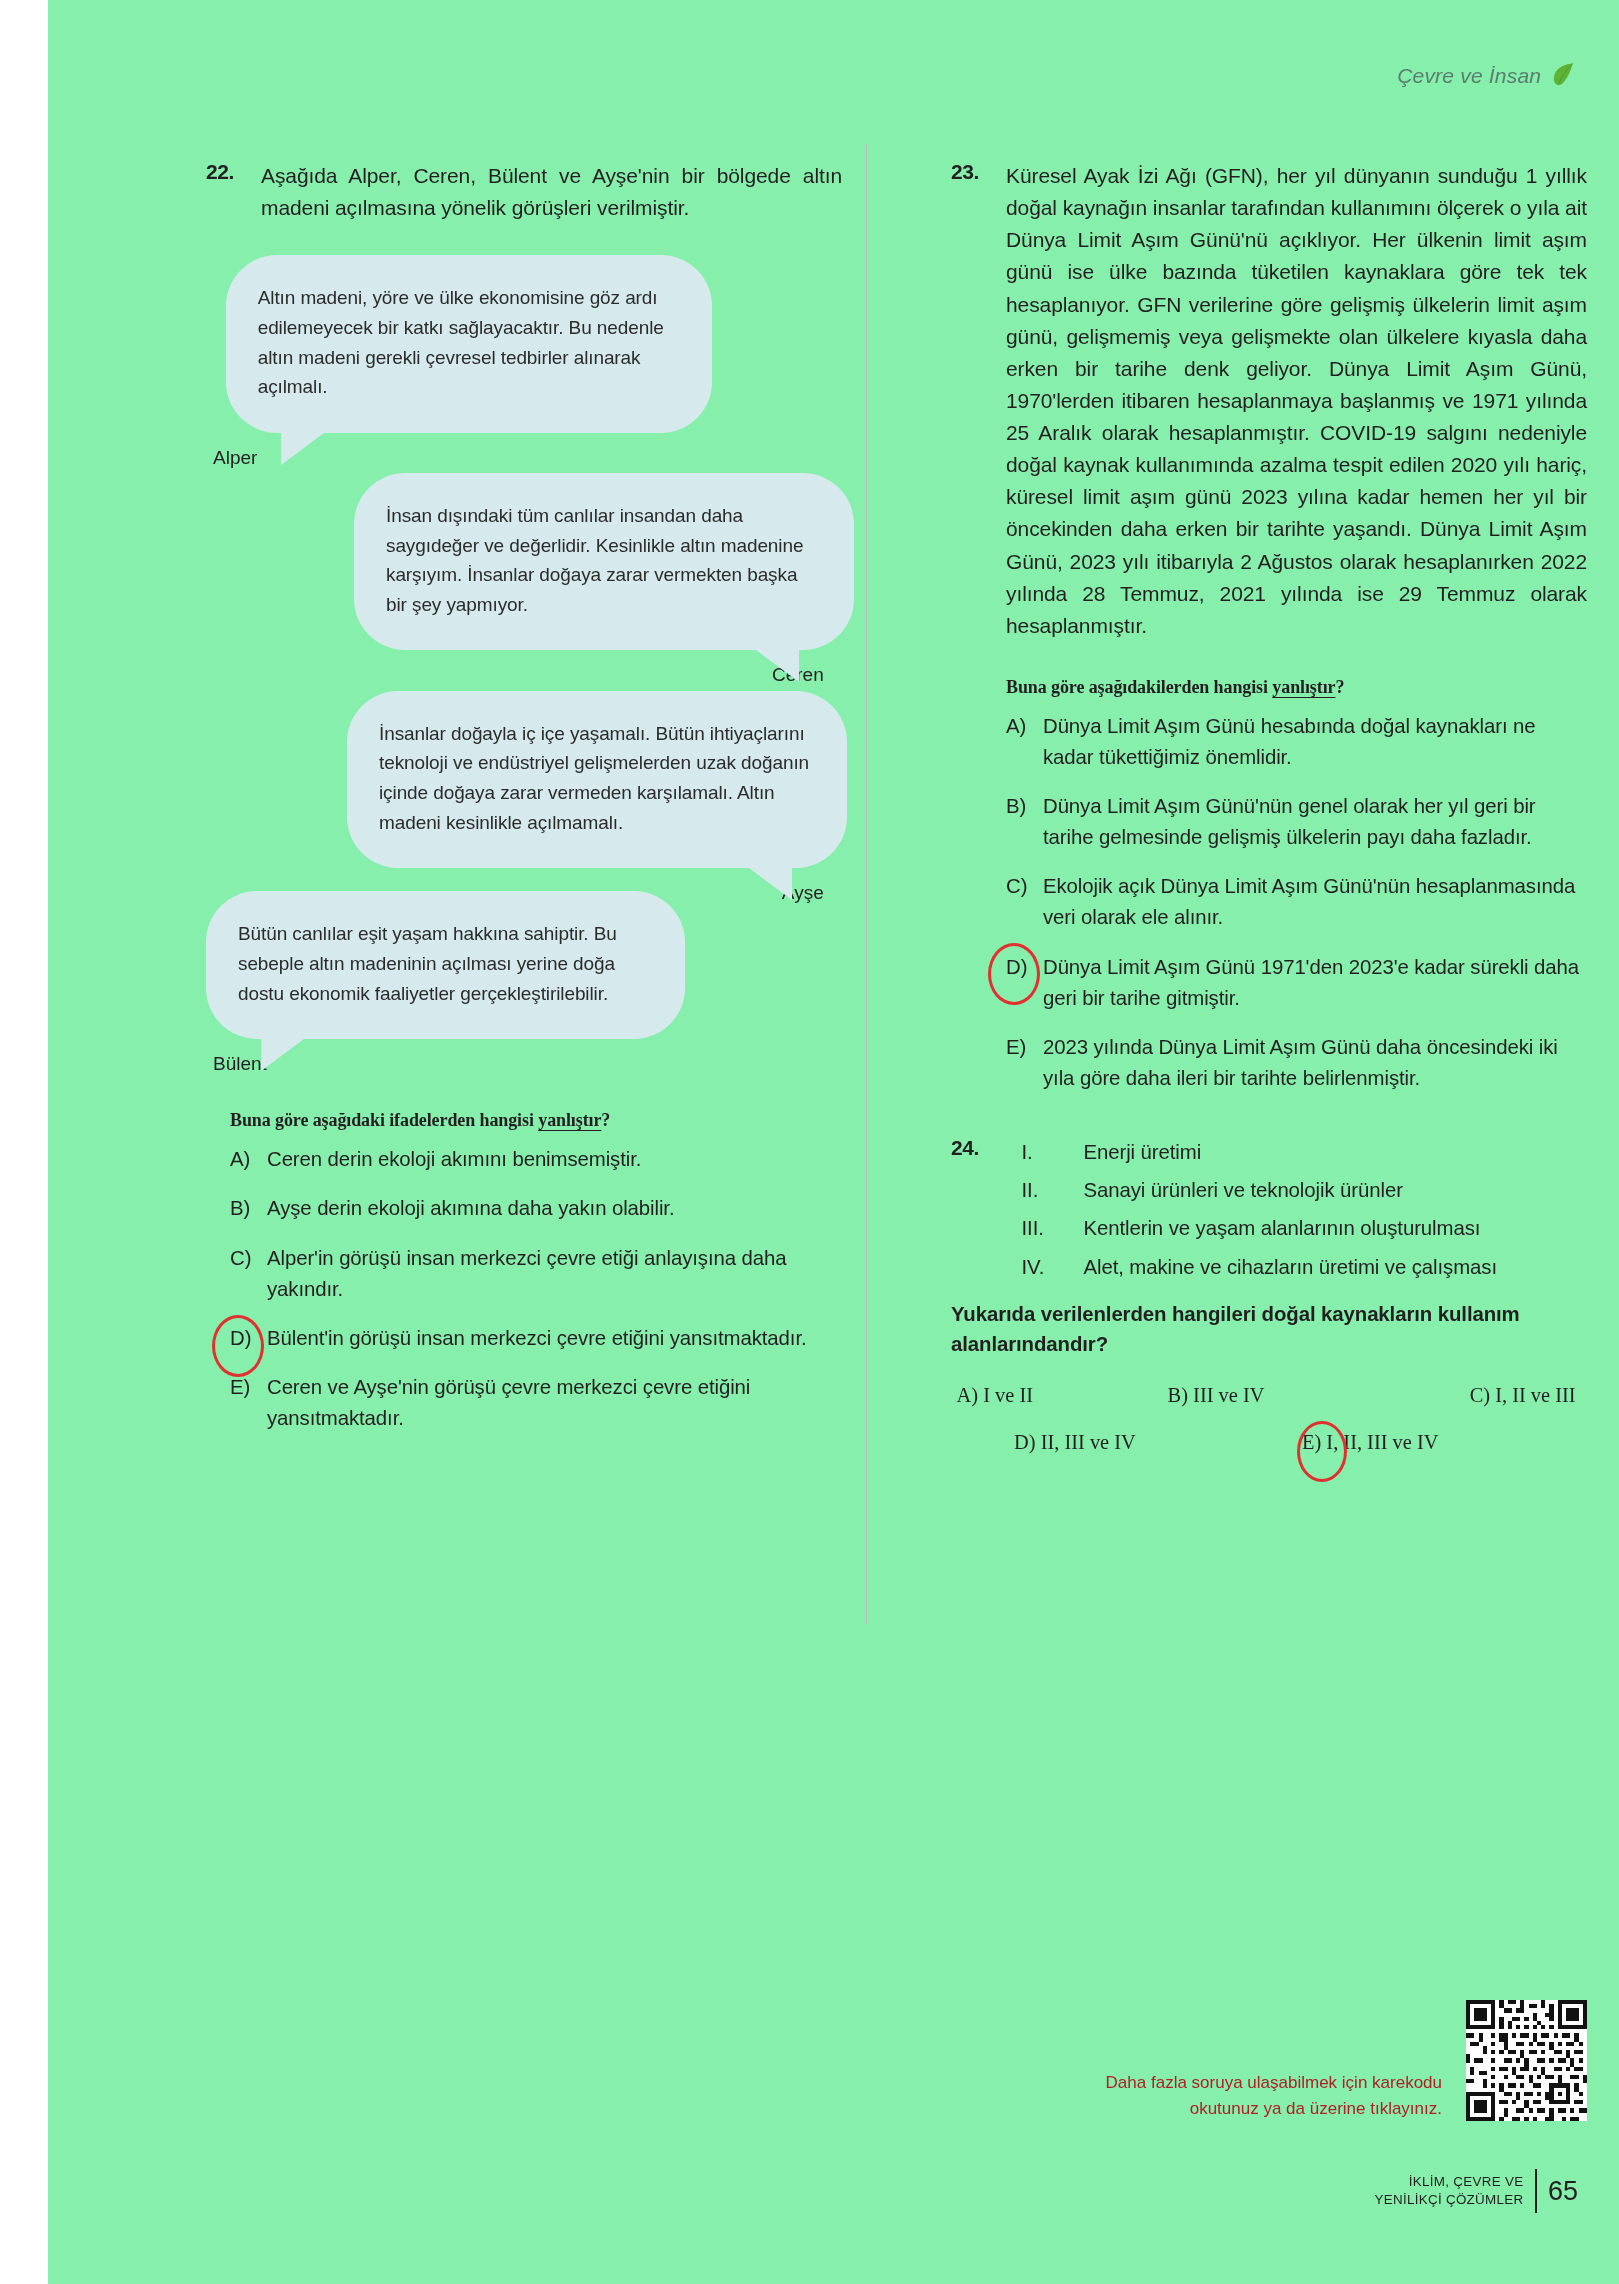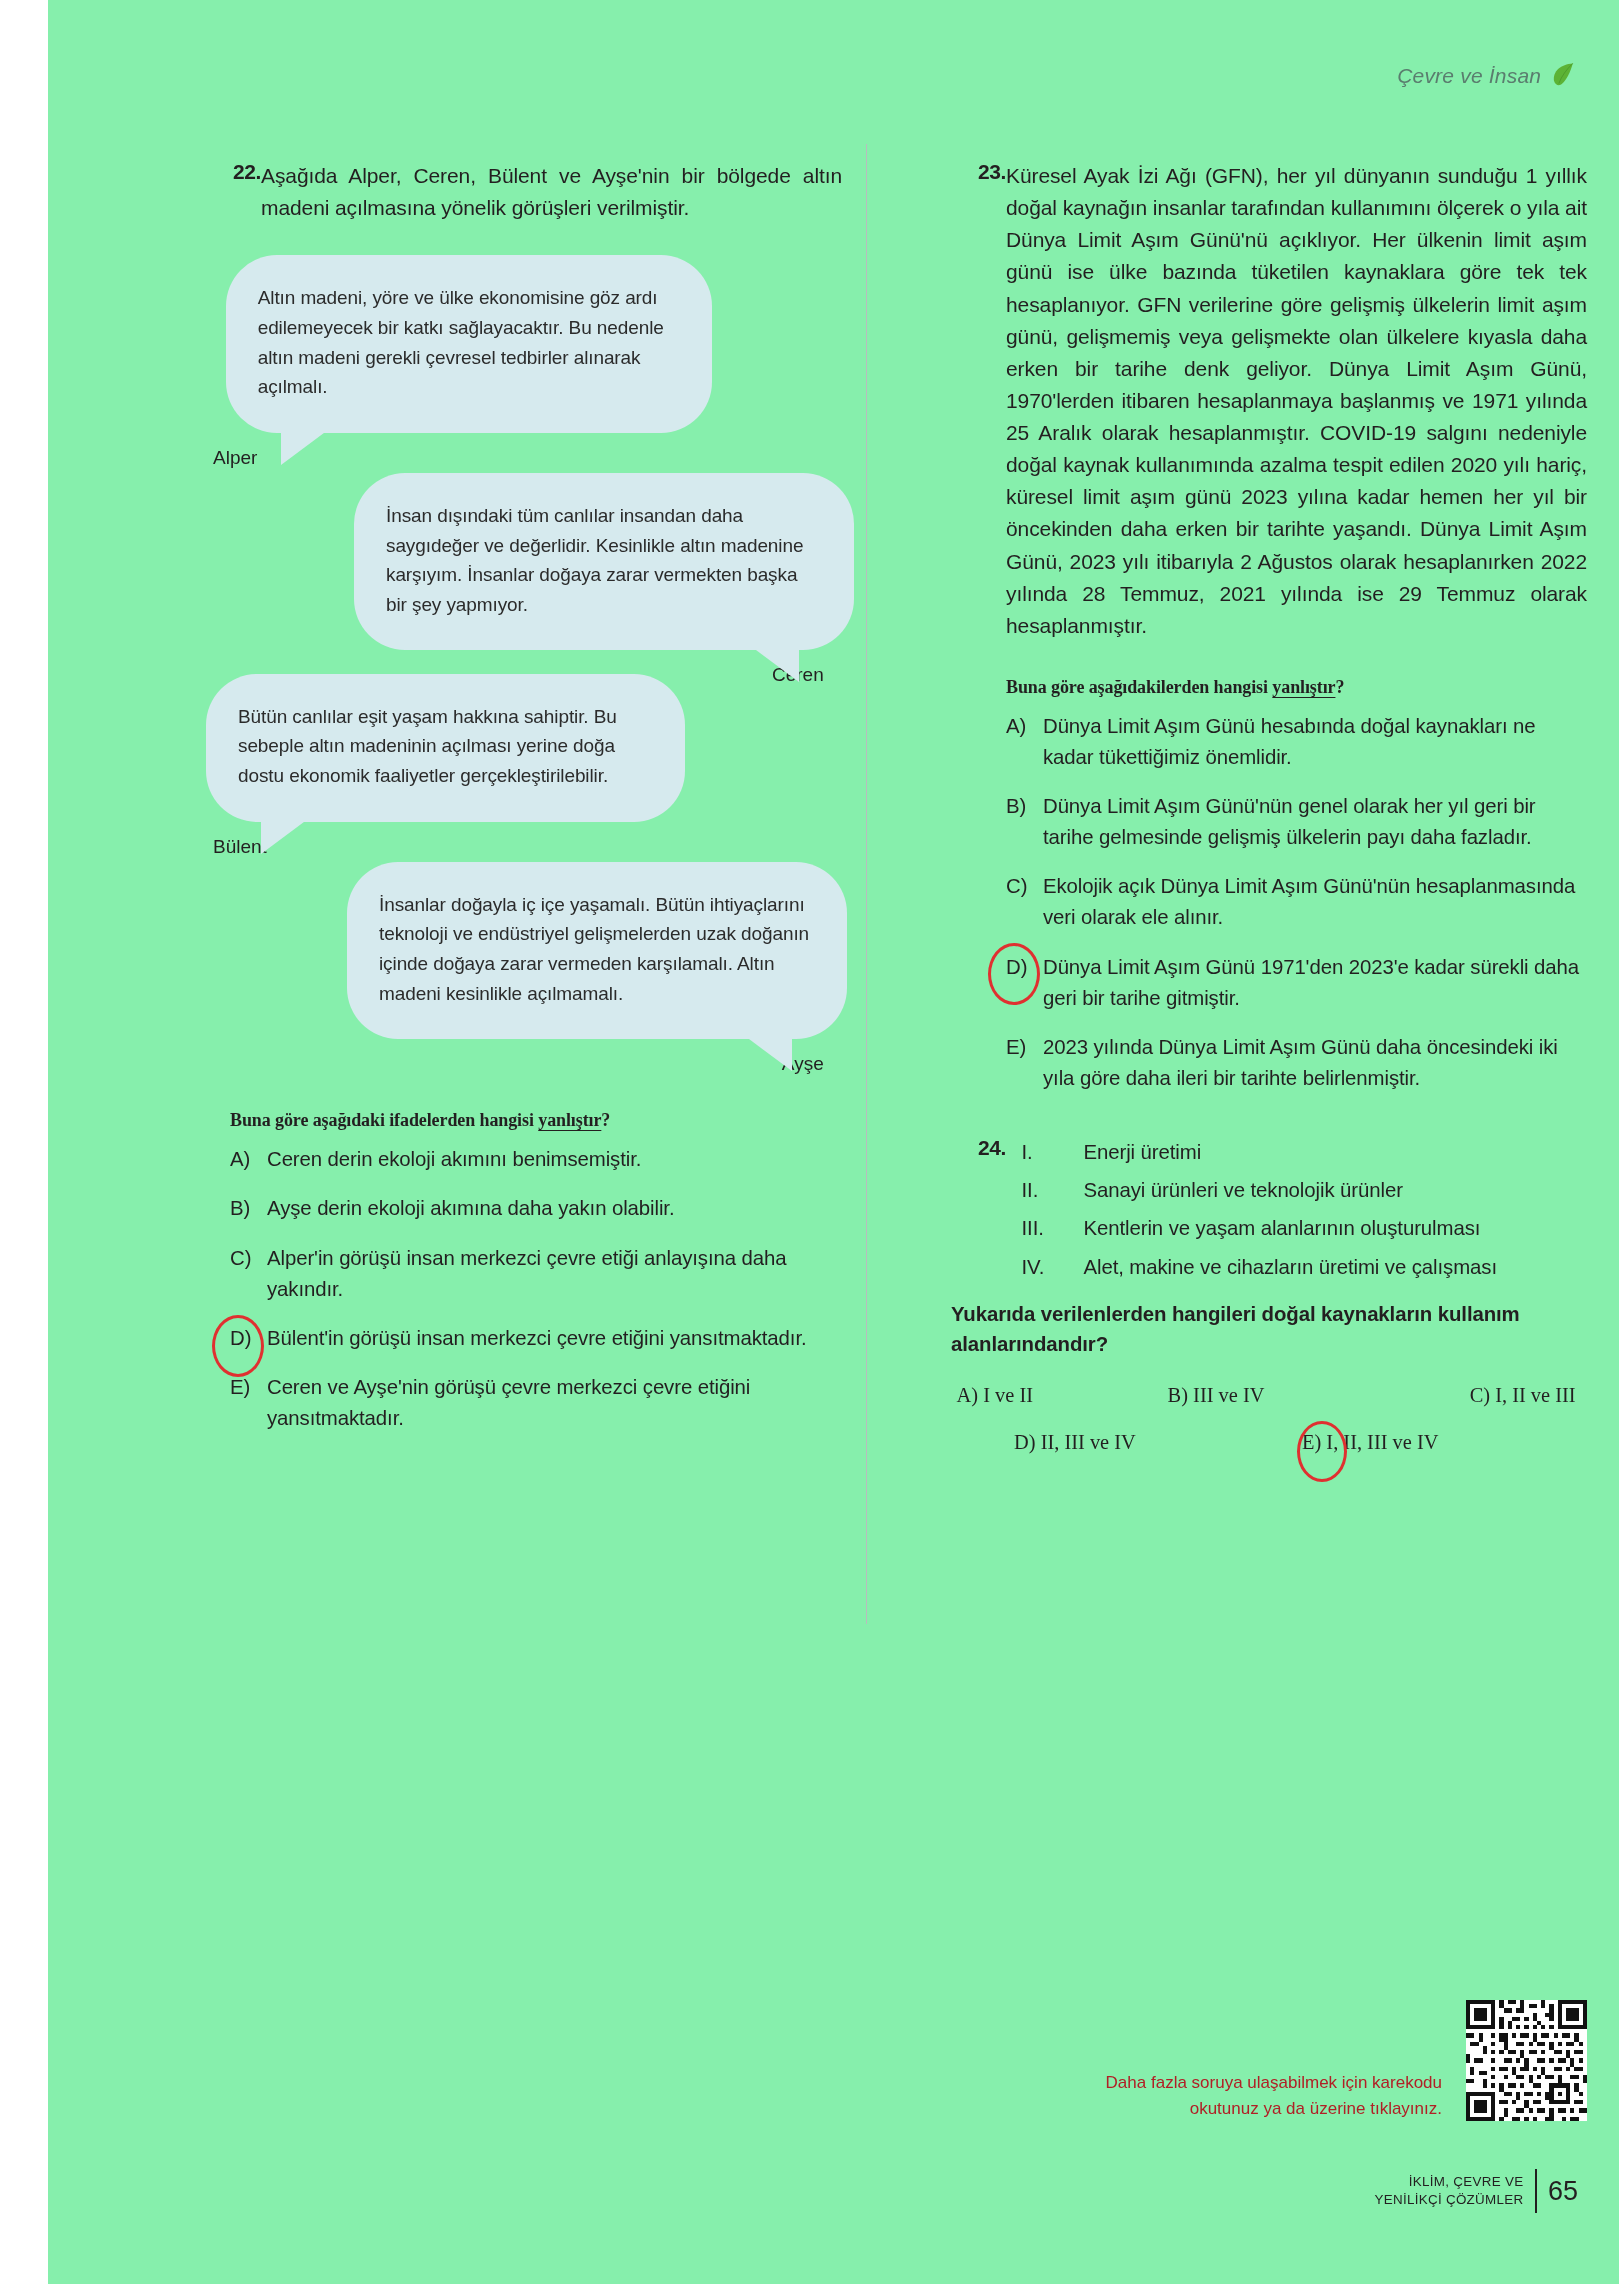--- a/index.html
+++ b/index.html
@@ -59,21 +59,20 @@
   .q-head {
     display: flex;
     align-items: flex-start;
   }
   .q-num {
     font-weight: bold;
     font-size: 21px;
     width: 55px;
     flex: 0 0 55px;
     letter-spacing: -0.4px;
-    text-align: right;
   }
   .q-body {
     flex: 1 1 auto;
     font-size: 21px;
     line-height: 1.53;
     text-align: justify;
     font-weight: 300;
     letter-spacing: -0.1px;
   }
   .q-body p { margin: 0; }
@@ -288,34 +287,34 @@
       </div>
 
       <div class="bubble-wrap" style="margin-top:4.2px;">
         <div class="bubble b2">
           <span>İnsan dışındaki tüm canlılar insandan daha saygıdeğer ve değerlidir. Kesinlikle altın madenine karşıyım. İnsanlar doğaya zarar vermekten başka bir şey yapmıyor.</span>
           <span class="tail tail-right"></span>
         </div>
         <div class="speaker right">Ceren</div>
       </div>
 
+      <div class="bubble-wrap" style="margin-top:4.2px;">
+        <div class="bubble b4">
+          <span>İnsanlar doğayla iç içe yaşamalı. Bütün ihtiyaçlarını teknoloji ve endüstriyel gelişmelerden uzak doğanın içinde doğaya zarar vermeden karşılamalı. Altın madeni kesinlikle açılmamalı.</span>
+          <span class="tail tail-right"></span>
+        </div>
+        <div class="speaker right">Ayşe</div>
+      </div>
+
       <div class="bubble-wrap" style="margin-top:-12.7px;">
         <div class="bubble b3">
           <span>Bütün canlılar eşit yaşam hakkına sahiptir. Bu sebeple altın madeninin açılması yerine doğa dostu ekonomik faaliyetler gerçekleştirilebilir.</span>
           <span class="tail tail-left"></span>
         </div>
         <div class="speaker left">Bülent</div>
-      </div>
-
-      <div class="bubble-wrap" style="margin-top:4.2px;">
-        <div class="bubble b4">
-          <span>İnsanlar doğayla iç içe yaşamalı. Bütün ihtiyaçlarını teknoloji ve endüstriyel gelişmelerden uzak doğanın içinde doğaya zarar vermeden karşılamalı. Altın madeni kesinlikle açılmamalı.</span>
-          <span class="tail tail-right"></span>
-        </div>
-        <div class="speaker right">Ayşe</div>
       </div>
 
     </div>
 
     <div class="stem" style="padding-left:24px;">
       <span>Buna göre aşağıdaki ifadelerden hangisi </span><span class="u">yanlıştır</span><span>?</span>
     </div>
 
     <div class="opts" style="padding-left:24px;">
       <div class="opt">

